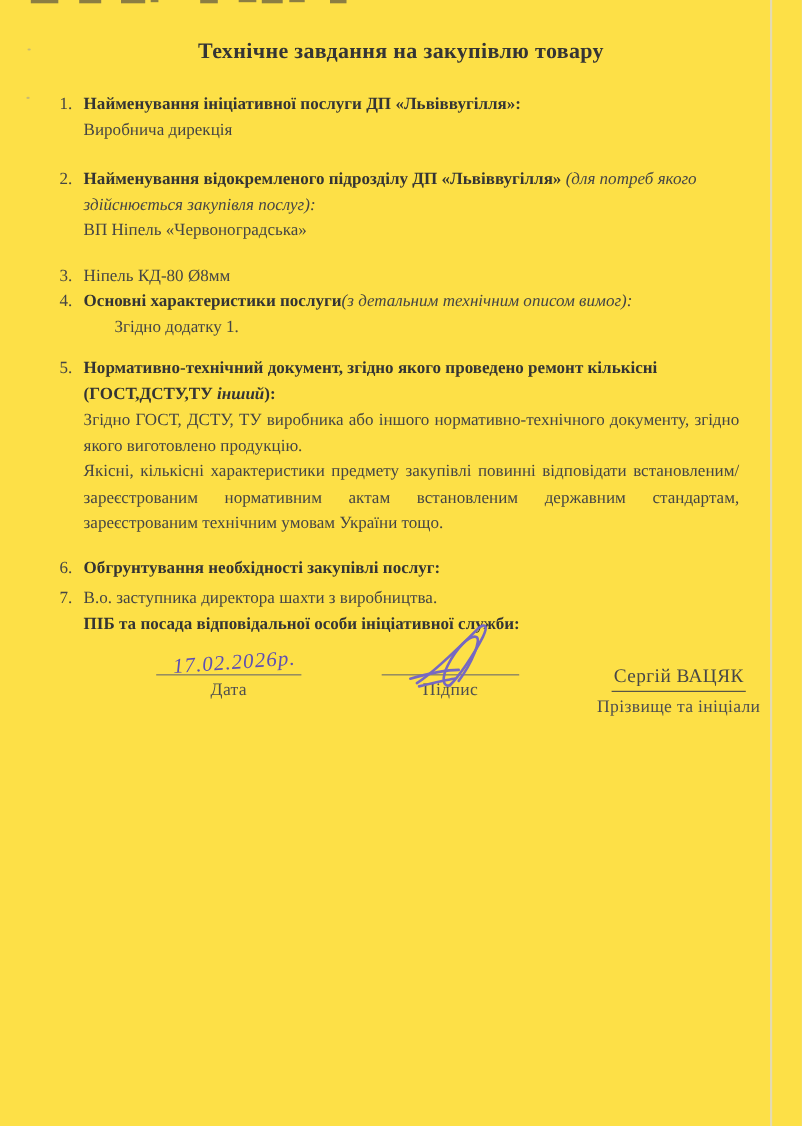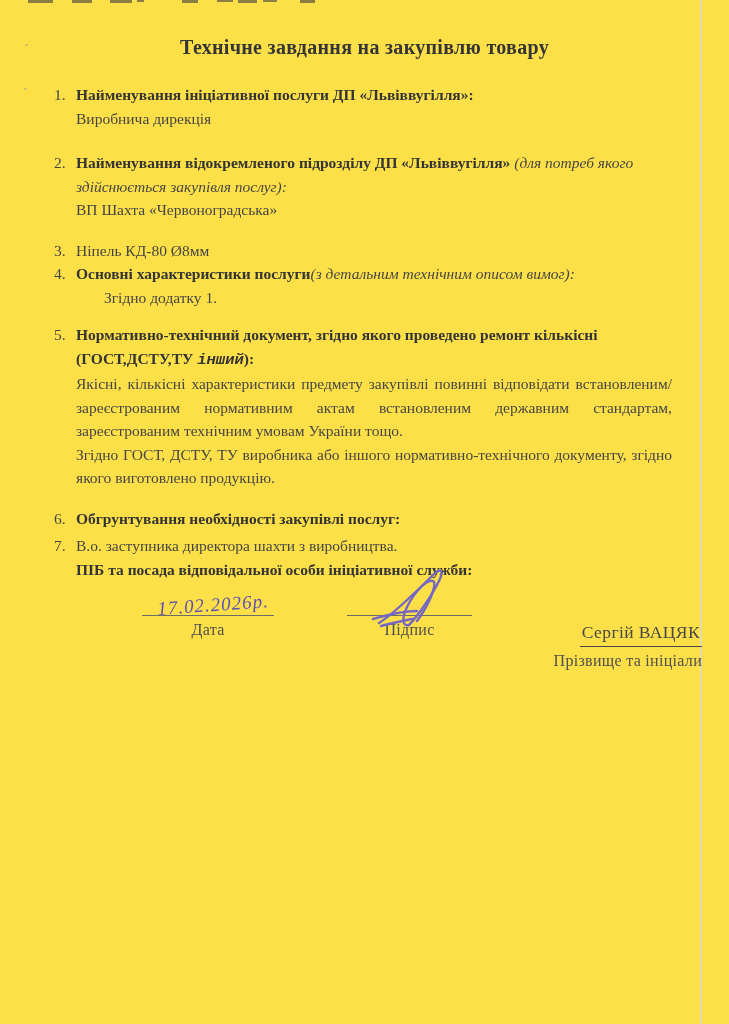--- a/index.html
+++ b/index.html
@@ -29,21 +29,21 @@
   .doc-list {
     margin-top:24px;
     padding:0 57px 0 54px;
     font-size:15.5px;
     line-height:23.5px;
   }
   .item { position:relative; padding-left:22px; }
   .num { position:absolute; left:0; top:0; color:#454545; }
   .b  { font-weight:bold; color:#343434; }
   .i  { font-style:italic; }
-  .bi { font-weight:bold; font-style:italic; color:#343434;font-family:Liberation Mono, monospace; }
+  .bi { font-weight:bold; font-style:italic; color:#343434; }
   .just { text-align:justify; }
   .indent-more { padding-left:28px; }
   sub { font-size:10px; }
   sup { font-size:10px; vertical-align:super; }
 
   .mb-lg { margin-bottom:21px; }
   .mb-md { margin-bottom:17px; }
   .mb-sm { margin-bottom:14px; }
   .mb-xs { margin-bottom:4px; }
 
@@ -57,21 +57,21 @@
   .handwritten-date {
     position:absolute; left:-4px; top:-22px; width:150px;
     font-size:19px; font-style:italic; color:#5d4fb5;
     transform:rotate(-4deg);
     letter-spacing:1px;
     white-space:nowrap;
   }
   .sig-sign { left:293px; width:125px; top:22px; }
   .scribble { position:absolute; left:18px; top:-48px; }
 
-  .sig-name { left:478px; width:170px; top:28px;text-align:right; }
+  .sig-name { left:478px; width:170px; top:12px; }
   .name-text {
     display:inline-block;
     font-size:17.5px; color:#474747;
     border-bottom:1px solid #474747;
     padding:0 2px 1px 2px;
     letter-spacing:.4px;
   }
 </style>
 </head>
 <body>
@@ -97,39 +97,39 @@
 
     <div class="item mb-lg">
       <span class="num">1.</span>
       <div><span class="b">Найменування ініціативної послуги ДП «Львіввугілля»:</span></div>
       <div>Виробнича дирекція</div>
     </div>
 
     <div class="item mb-md">
       <span class="num">2.</span>
       <div><span class="b">Найменування відокремленого підрозділу ДП «Львіввугілля»</span><span class="i"> (для потреб якого здійснюється закупівля послуг):</span></div>
-      <div>ВП Шахта «Червоноградська»</div>
+      <div>ВП Ніпель «Червоноградська»</div>
     </div>
 
     <div class="item">
       <span class="num">3.</span>
       <div>Ніпель КД-80 Ø8мм</div>
     </div>
 
     <div class="item mb-sm">
       <span class="num">4.</span>
       <div><span class="b">Основні характеристики послуги</span><span class="i">(з детальним технічним описом вимог):</span></div>
       <div class="indent-more">Згідно додатку 1.</div>
     </div>
 
     <div class="item mb-md">
       <span class="num">5.</span>
       <div><span class="b">Нормативно-технічний документ, згідно якого проведено ремонт кількісні (ГОСТ,ДСТУ,ТУ </span><span class="bi">інший</span><span class="b">):</span></div>
+      <div class="just">Згідно ГОСТ, ДСТУ, ТУ виробника або іншого нормативно-технічного документу, згідно якого виготовлено продукцію.</div>
       <div class="just">Якісні, кількісні характеристики предмету закупівлі повинні відповідати встановленим/зареєстрованим нормативним актам встановленим державним стандартам, зареєстрованим технічним умовам України тощо.</div>
-      <div class="just">Згідно ГОСТ, ДСТУ, ТУ виробника або іншого нормативно-технічного документу, згідно якого виготовлено продукцію.</div>
     </div>
 
     <div class="item mb-xs">
       <span class="num">6.</span>
       <div><span class="b">Обгрунтування необхідності закупівлі послуг:</span></div>
     </div>
 
     <div class="item">
       <span class="num">7.</span>
       <div>В.о. заступника директора шахти з виробництва.</div>

